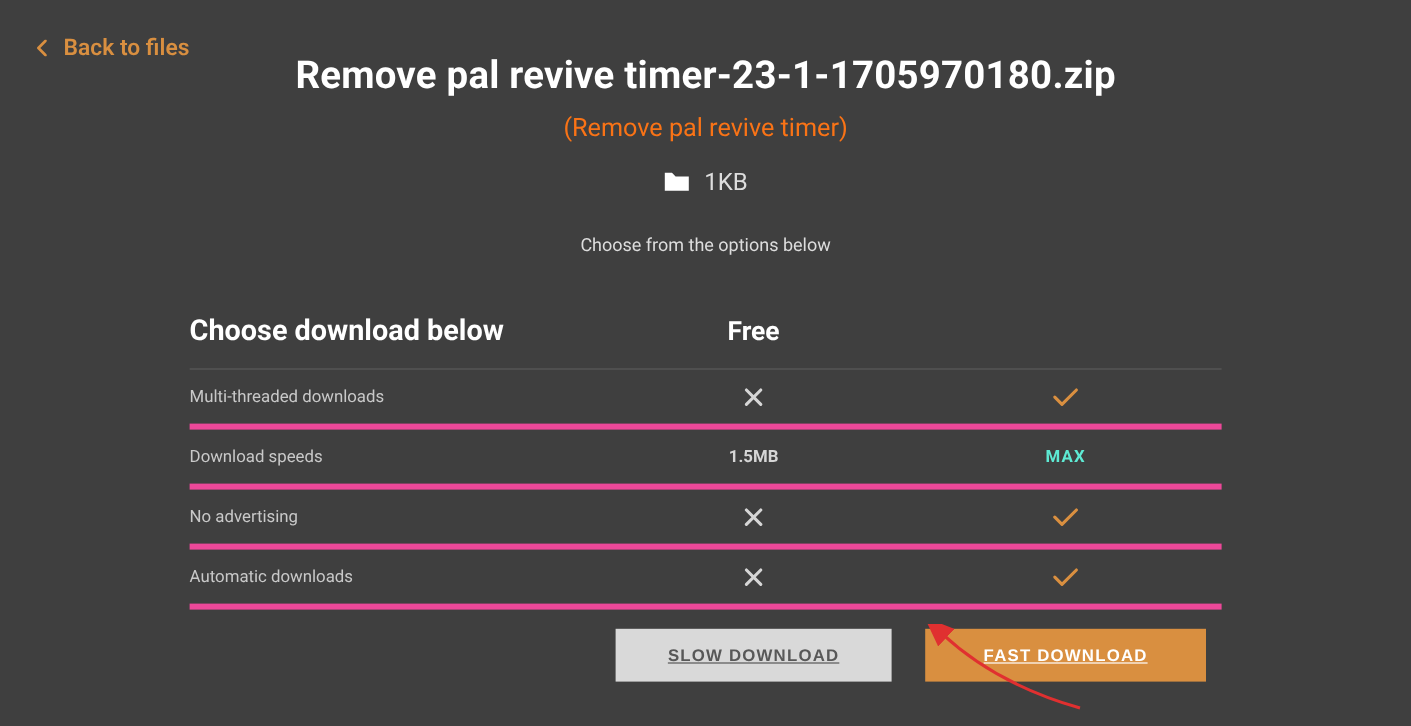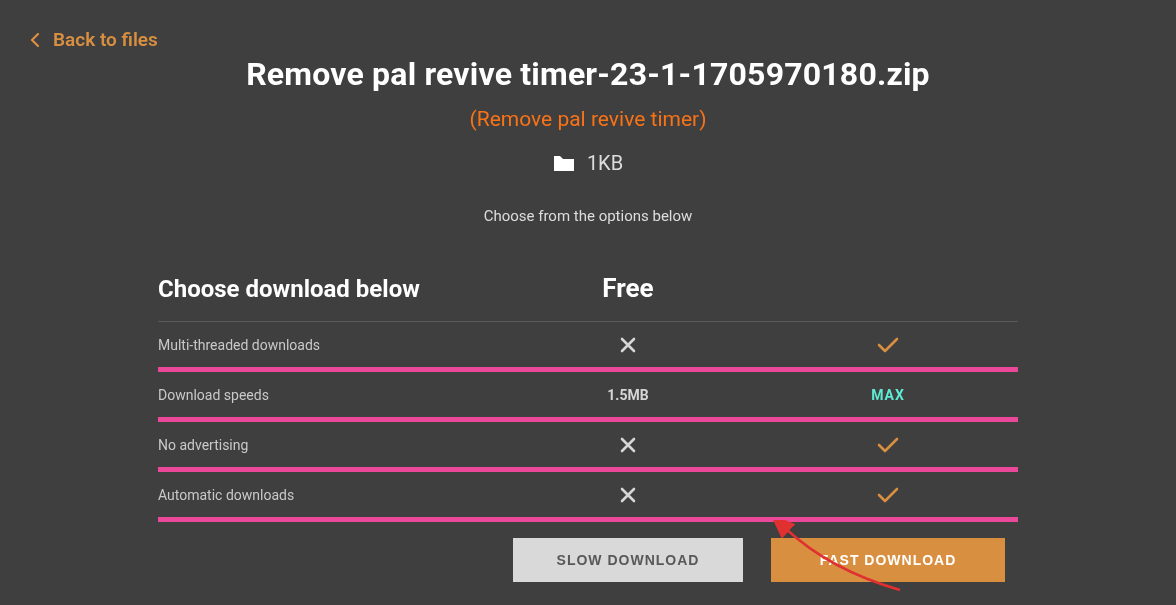--- a/index.html
+++ b/index.html
@@ -20,21 +20,21 @@
       font-size: 19px;
       font-weight: 600;
       display: flex;
       align-items: center;
       gap: 14px;
       cursor: pointer;
     }
     .back-link svg { display: block; }
     .content {
       width: 860px;
-      margin: 17px auto;
+      margin: 5px auto;
       padding-top: 38px;
       text-align: center;
     }
     .title {
       font-size: 32px;
       font-weight: 700;
       letter-spacing: 0.2px;
     }
     .subtitle {
       font-size: 21px;
@@ -65,21 +65,21 @@
       grid-template-columns: 1fr 260px 260px;
       align-items: baseline;
       padding-bottom: 18px;
       border-bottom: 1px solid #5a5a5a;
     }
     .table-head .th-label {
       font-size: 24px;
       font-weight: 700;
     }
     .table-head .th-col {
-      font-size: 26px;
+      font-size: 22px;
       font-weight: 700;
       text-align: center;
     }
     .row {
       display: grid;
       grid-template-columns: 1fr 260px 260px;
       align-items: center;
       height: 50px;
       border-bottom: 5px solid #ec4899;
     }
@@ -110,20 +110,21 @@
     .btn {
       height: 44px;
       display: flex;
       align-items: center;
       justify-content: center;
       font-size: 14px;
       font-weight: 700;
       letter-spacing: 1px;
       cursor: pointer;
       border: none;
+      text-decoration: underline;
     }
     .btn-slow {
       background: #d9d9d9;
       color: #585858;
       width: 230px;
       justify-self: center;
     }
     .btn-fast {
       background: #d98f40;
       color: #fff;

